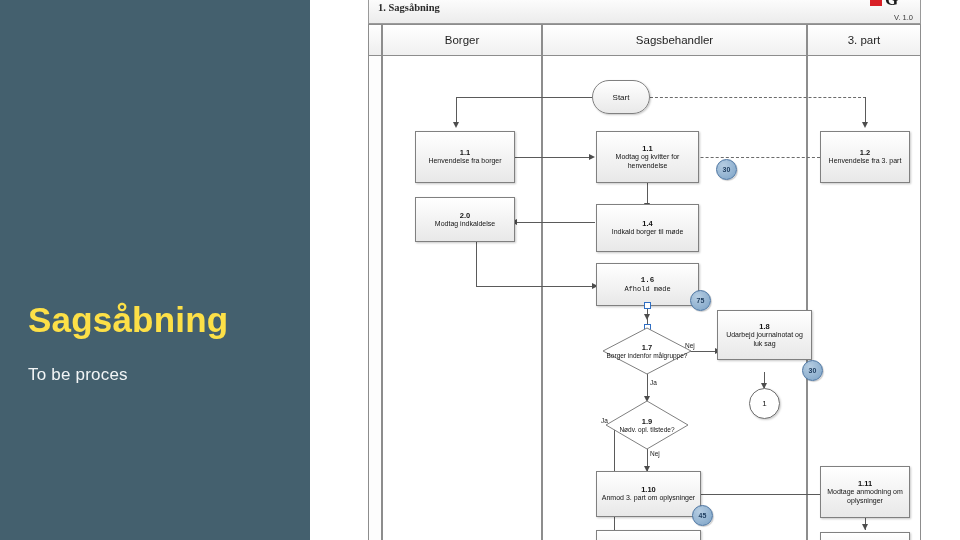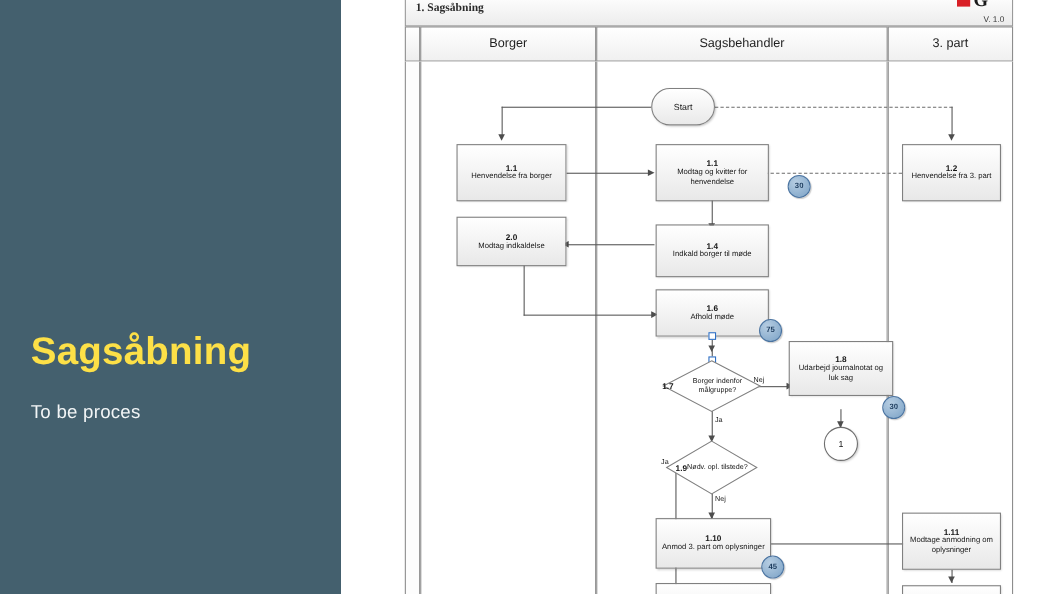--- a/index.html
+++ b/index.html
@@ -106,21 +106,21 @@
     border:1px solid #6e6e6e;background:#ffffff;
     box-shadow:1px 1px 2px rgba(0,0,0,.2);
     display:flex;align-items:center;justify-content:center;
     font-size:8px;color:#141414;
   }
   
   .dec{position:absolute;}
   .dec .dshape{position:absolute;left:0;top:0;width:100%;height:100%;}
   .dec .dtxt{
     position:absolute;left:0;top:0;width:100%;height:100%;
-    display:flex;flex-direction:row;align-items:center;justify-content:center;
+    display:flex;flex-direction:column;align-items:center;justify-content:center;
     text-align:center;color:#141414;pointer-events:none;
   }
   .dec .nid{font-size:7.5px;font-weight:bold;line-height:9px;}
   .dec .ntx{font-size:6.5px;line-height:8px;}
 
   
   .badge{
     position:absolute;width:19px;height:19px;border-radius:50%;
     background:radial-gradient(circle at 35% 30%, #b6cde2, #7ba2c6);
     border:1px solid #4a73a0;
@@ -257,21 +257,21 @@
       <div class="node" style="left:228px;top:210px;width:103px;height:48px;">
         <span class="nid">1.4</span>
         <span class="ntx">Indkald borger til møde</span>
       </div>
 
       <div class="node" style="left:47px;top:203px;width:100px;height:45px;">
         <span class="nid">2.0</span>
         <span class="ntx">Modtag indkaldelse</span>
       </div>
 
-      <div class="node" style="left:228px;top:269px;width:103px;height:43px;">
+      <div class="node" style="left:228px;top:269px;width:103px;height:43px;font-family:Liberation Mono, monospace;">
         <span class="nid">1.6</span>
         <span class="ntx">Afhold møde</span>
       </div>
       <div class="badge" style="left:322px;top:296px;">75</div>
 
       <div class="handle hollow" style="left:276px;top:308px;"></div>
       <div class="handle hollow" style="left:276px;top:330px;"></div>
 
       <div class="dec" style="left:234px;top:333px;width:90px;height:48px;">
         <svg class="dshape" viewBox="0 0 90 48" preserveAspectRatio="none">

